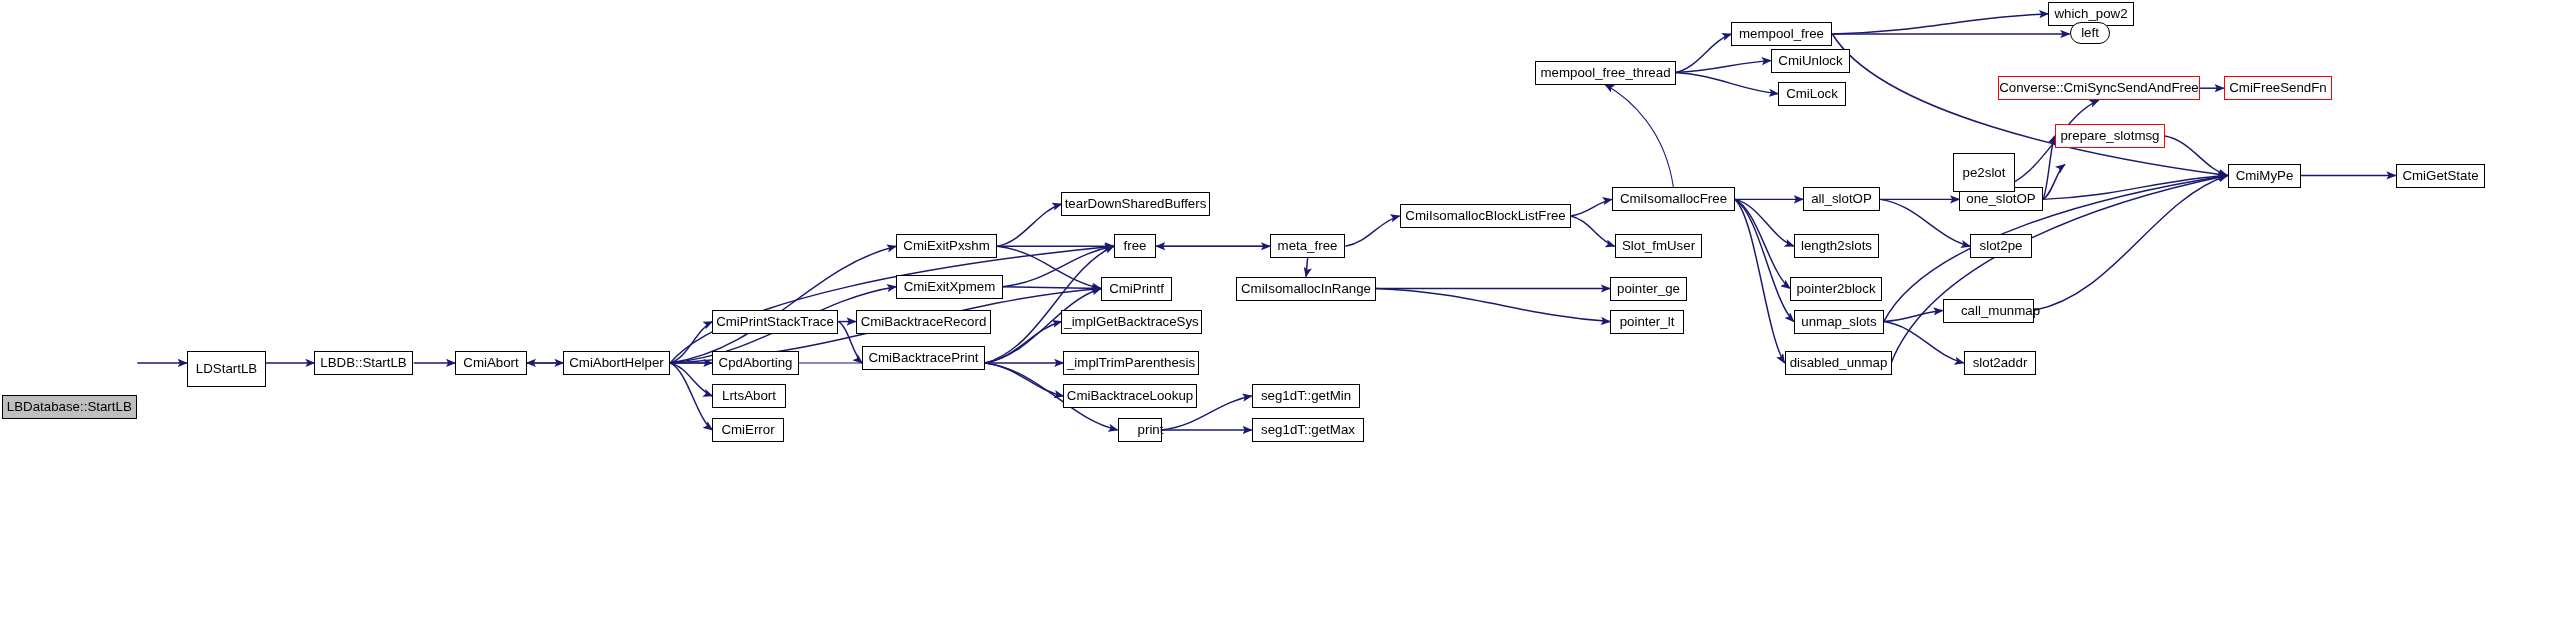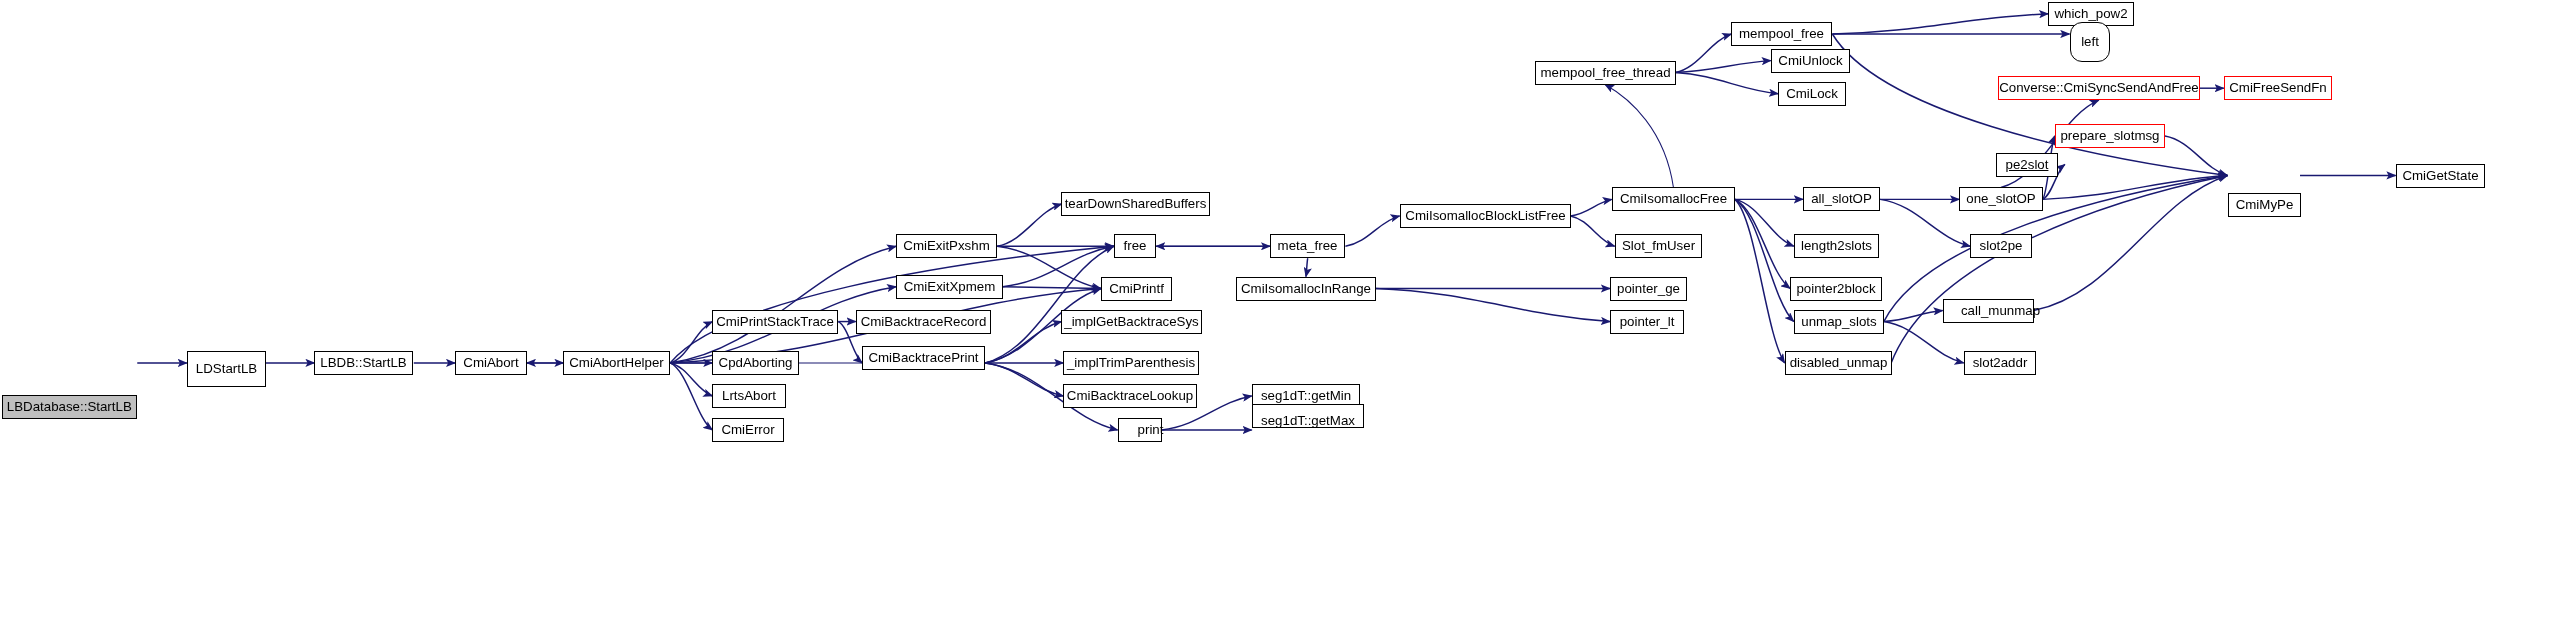--- a/index.html
+++ b/index.html
@@ -153,21 +153,21 @@
       </div>
       <div class="node" style="left: 1270px; top: 234px; width: 75px; height: 24px;">
         <span class="lbl">meta_free</span>
       </div>
       <div class="node" style="left: 1236px; top: 277px; width: 140px; height: 24px;">
         <span class="lbl">CmiIsomallocInRange</span>
       </div>
       <div class="node" style="left: 1252px; top: 384px; width: 108px; height: 24px;">
         <span class="lbl">seg1dT::getMin</span>
       </div>
-      <div class="node" style="left: 1252px; top: 404px; width: 112px; height: 24px; align-items: flex-end;">
+      <div class="node" style="left: 1252px; top: 418px; width: 112px; height: 24px;">
         <span class="lbl">seg1dT::getMax</span>
       </div>
       <div class="node" style="left: 1400px; top: 204px; width: 171px; height: 24px;">
         <span class="lbl">CmiIsomallocBlockListFree</span>
       </div>
       <div class="node" style="left: 1610px; top: 277px; width: 77px; height: 24px;">
         <span class="lbl">pointer_ge</span>
       </div>
       <div class="node" style="left: 1610px; top: 310px; width: 74px; height: 24px;">
         <span class="lbl">pointer_lt</span>
@@ -210,36 +210,36 @@
       </div>
       <div class="node" style="left: 1970px; top: 234px; width: 62px; height: 24px;">
         <span class="lbl">slot2pe</span>
       </div>
       <div class="node" style="left: 1964px; top: 351px; width: 72px; height: 24px;">
         <span class="lbl">slot2addr</span>
       </div>
       <div class="node" style="left: 2048px; top: 1.8px; width: 86px; height: 24px;">
         <span class="lbl">which_pow2</span>
       </div>
-      <div class="node" style="left: 2070px; top: 22px; width: 40px; height: 40px; border-radius: 12px;">
+      <div class="node" style="left: 2070px; top: 22px; width: 40px; height: 22px; border-radius: 12px;">
         <span class="lbl">left</span>
       </div>
       <div class="node red" style="left: 1998px; top: 76px; width: 202px; height: 24px;">
         <span class="lbl">Converse::CmiSyncSendAndFree</span>
       </div>
       <div class="node red" style="left: 2055px; top: 124px; width: 110px; height: 24px;">
         <span class="lbl">prepare_slotmsg</span>
       </div>
-      <div class="node" style="left: 1996px; top: 153px; width: 62px; height: 24px; text-decoration: underline;">
+      <div class="node" style="left: 1953px; top: 153px; width: 62px; height: 39px;">
         <span class="lbl">pe2slot</span>
       </div>
       <div class="node red" style="left: 2224px; top: 76px; width: 108px; height: 24px;">
         <span class="lbl">CmiFreeSendFn</span>
       </div>
-      <div class="node" style="left: 2228px; top: 164px; width: 73px; height: 24px; margin-top: 29px;">
+      <div class="node" style="left: 2228px; top: 164px; width: 73px; height: 24px;">
         <span class="lbl">CmiMyPe</span>
       </div>
       <div class="node" style="left: 2396px; top: 164px; width: 89px; height: 24px;">
         <span class="lbl">CmiGetState</span>
       </div>
       <div class="node" style="left: 1943px; top: 299px; width: 91px; height: 24px; padding-left: 24px;">
         <span class="lbl">call_munmap</span>
       </div>
     </div>
 </div>

